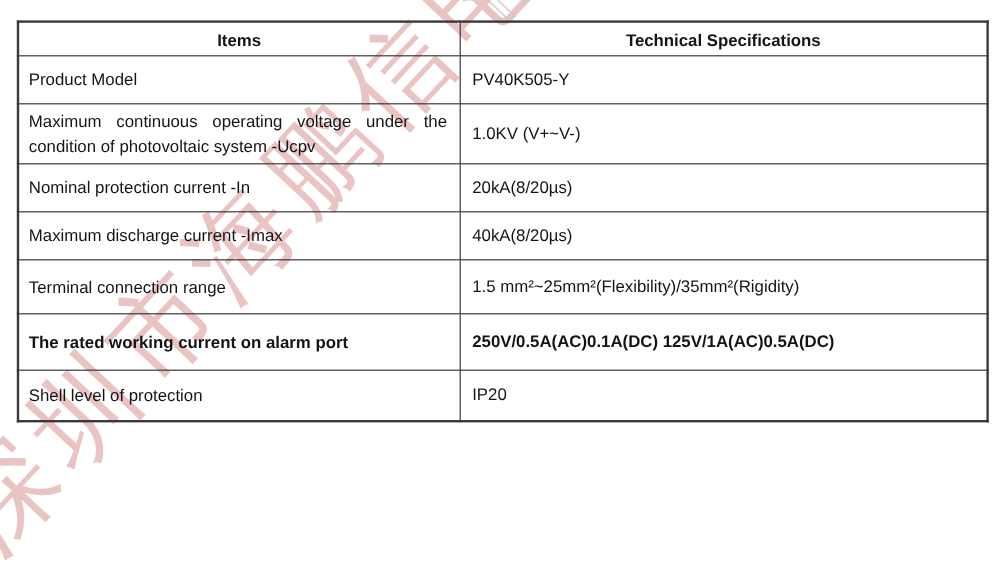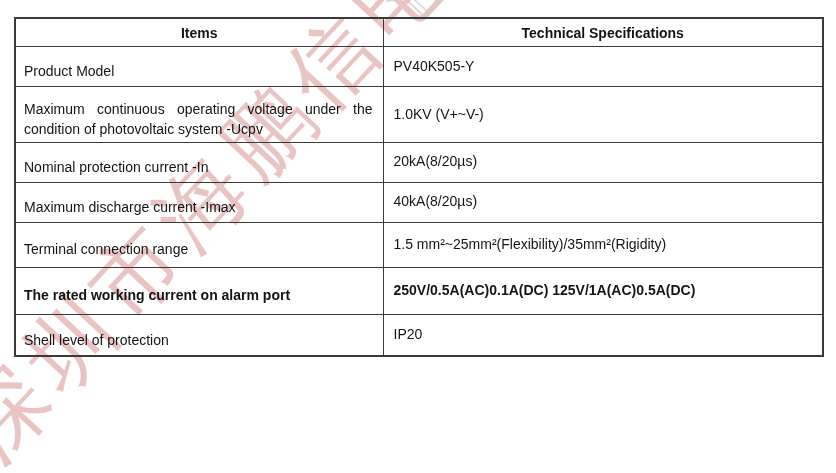--- a/index.html
+++ b/index.html
@@ -73,21 +73,21 @@
   }
   table.spec { border: 2px solid #3a3a3a; }
   table.spec th {
     height: 27px;
     text-align: center;
     font-weight: bold;
     font-size: 14px;
     padding: 0 4px;
   }
   table.spec td.item-cell {
-    padding: 12px 10px 2px 8px;
+    padding: 2px 10px 2px 8px;
     text-align: justify;
     text-justify: inter-word;
     line-height: 1.45;
   }
   table.spec td.spec-cell {
     padding: 2px 12px 2px 10px;
     text-align: left;
     line-height: 1.4;
   }
 </style>

